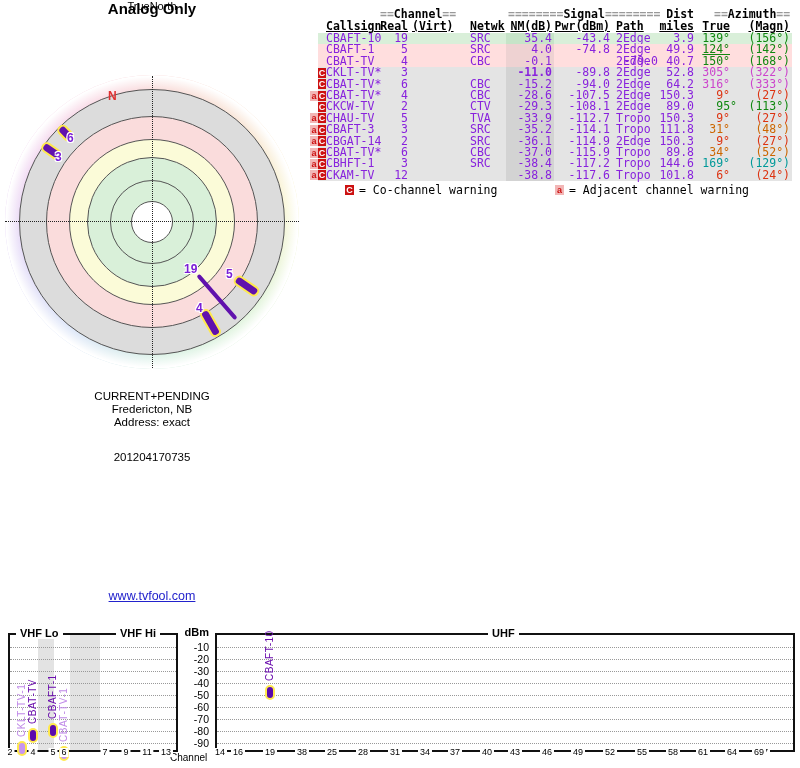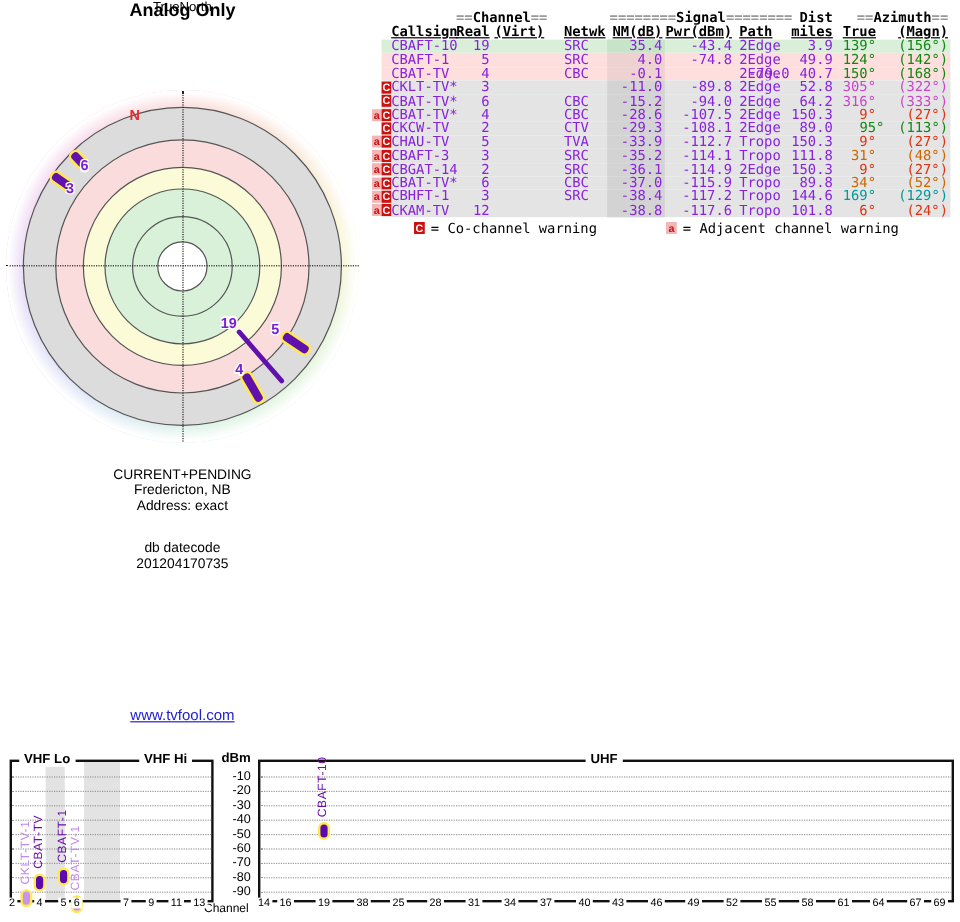--- a/index.html
+++ b/index.html
@@ -92,21 +92,20 @@
       <div style="position: absolute; width: 7px; height: 26px; left: 205px; top: 308.325px; background: rgb(96, 17, 173); border-radius: 5px; border: 2px solid rgb(255, 233, 77); transform: rotate(150deg);"></div>
       <div class="radar-label" style="position: absolute; left: 196px; top: 301px; color: rgb(122, 31, 214);">4</div>
     </div>
 </div>
 
 <div class="abs" id="search-block">
   <div class="line">CURRENT+PENDING</div>
   <div class="line">Fredericton, NB</div>
   <div class="line">Address: exact</div>
   <div id="db-block">
-    <div class="line">db datecode</div>
     <div class="line">201204170735</div>
   </div>
 </div>
 
 <div class="abs" id="site-link">
   <a href="#" style="color: rgb(34, 34, 204);">www.tvfool.com</a>
 </div>
 
 <div class="abs" id="signal-table">
     <div class="trow hdr" style="top: 0px;">
@@ -143,21 +142,21 @@
     <div class="trow" style="top: 35.4px; background: rgb(255, 222, 222);">
       <div style="position: absolute; left: 188px; width: 48px; top: 0px; bottom: 0px; background: rgb(238, 210, 210);"></div>
       <div class="tcell" style="left: 8px; width: 80px; text-align: left; color: rgb(136, 34, 221);">CBAFT-1</div>
       <div class="tcell" style="left: 54px; width: 36px; text-align: right; color: rgb(136, 34, 221);">5</div>
       <div class="tcell" style="left: 94px; width: 44px; text-align: left; color: rgb(136, 34, 221);"></div>
       <div class="tcell" style="left: 152px; width: 34px; text-align: left; color: rgb(136, 34, 221);">SRC</div>
       <div class="tcell" style="left: 190px; width: 44px; text-align: right; color: rgb(136, 34, 221);">4.0</div>
       <div class="tcell" style="left: 232px; width: 60px; text-align: right; color: rgb(136, 34, 221);">-74.8</div>
       <div class="tcell" style="left: 298px; width: 40px; text-align: left; color: rgb(136, 34, 221);">2Edge</div>
       <div class="tcell" style="left: 332px; width: 44px; text-align: right; color: rgb(136, 34, 221);">49.9</div>
-      <div class="tcell" style="left: 368px; width: 44px; text-align: right; color: rgb(17, 136, 17);">124°</div>
+      <div class="tcell" style="left: 368px; width: 44px; text-align: right; color: rgb(17, 136, 17); text-decoration: underline;">124°</div>
       <div class="tcell" style="left: 422px; width: 50px; text-align: right; color: rgb(17, 136, 17);">(142°)</div>
     </div>
     <div class="trow" style="top: 46.8px; background: rgb(255, 222, 222);">
       <div style="position: absolute; left: 188px; width: 48px; top: 0px; bottom: 0px; background: rgb(238, 210, 210);"></div>
       <div class="tcell" style="left: 8px; width: 80px; text-align: left; color: rgb(136, 34, 221);">CBAT-TV</div>
       <div class="tcell" style="left: 54px; width: 36px; text-align: right; color: rgb(136, 34, 221);">4</div>
       <div class="tcell" style="left: 94px; width: 44px; text-align: left; color: rgb(136, 34, 221);"></div>
       <div class="tcell" style="left: 152px; width: 34px; text-align: left; color: rgb(136, 34, 221);">CBC</div>
       <div class="tcell" style="left: 190px; width: 44px; text-align: right; color: rgb(136, 34, 221);">-0.1</div>
       <div class="tcell" style="left: 232px; width: 60px; text-align: right; color: rgb(136, 34, 221); padding-left: 48px;">-79.0</div>
@@ -166,21 +165,21 @@
       <div class="tcell" style="left: 368px; width: 44px; text-align: right; color: rgb(17, 136, 17);">150°</div>
       <div class="tcell" style="left: 422px; width: 50px; text-align: right; color: rgb(17, 136, 17);">(168°)</div>
     </div>
     <div class="trow" style="top: 58.2px; background: rgb(228, 228, 228);">
       <div style="position: absolute; left: 188px; width: 48px; top: 0px; bottom: 0px; background: rgb(211, 211, 211);"></div>
       <div class="warnbox" style="left: 0px; background: rgb(204, 17, 17); color: rgb(255, 255, 255);">C</div>
       <div class="tcell" style="left: 8px; width: 80px; text-align: left; color: rgb(136, 34, 221);">CKLT-TV*</div>
       <div class="tcell" style="left: 54px; width: 36px; text-align: right; color: rgb(136, 34, 221);">3</div>
       <div class="tcell" style="left: 94px; width: 44px; text-align: left; color: rgb(136, 34, 221);"></div>
       <div class="tcell" style="left: 152px; width: 34px; text-align: left; color: rgb(136, 34, 221);"></div>
-      <div class="tcell" style="left: 190px; width: 44px; text-align: right; color: rgb(136, 34, 221);">-11.0</div>
+      <div class="tcell" style="left: 190px; width: 44px; text-align: right; color: rgb(136, 34, 221); font-weight: bold;">-11.0</div>
       <div class="tcell" style="left: 232px; width: 60px; text-align: right; color: rgb(136, 34, 221);">-89.8</div>
       <div class="tcell" style="left: 298px; width: 40px; text-align: left; color: rgb(136, 34, 221);">2Edge</div>
       <div class="tcell" style="left: 332px; width: 44px; text-align: right; color: rgb(136, 34, 221);">52.8</div>
       <div class="tcell" style="left: 368px; width: 44px; text-align: right; color: rgb(204, 68, 204);">305°</div>
       <div class="tcell" style="left: 422px; width: 50px; text-align: right; color: rgb(204, 68, 204);">(322°)</div>
     </div>
     <div class="trow" style="top: 69.6px; background: rgb(228, 228, 228);">
       <div style="position: absolute; left: 188px; width: 48px; top: 0px; bottom: 0px; background: rgb(211, 211, 211);"></div>
       <div class="warnbox" style="left: 0px; background: rgb(204, 17, 17); color: rgb(255, 255, 255);">C</div>
       <div class="tcell" style="left: 8px; width: 80px; text-align: left; color: rgb(136, 34, 221);">CBAT-TV*</div>
@@ -377,21 +376,21 @@
       <div class="abs ticklab" style="left: 487px; top: 748px; position: absolute;">40</div>
       <div class="abs ticklab" style="left: 515px; top: 748px; position: absolute;">43</div>
       <div class="abs ticklab" style="left: 547px; top: 748px; position: absolute;">46</div>
       <div class="abs ticklab" style="left: 578px; top: 748px; position: absolute;">49</div>
       <div class="abs ticklab" style="left: 610px; top: 748px; position: absolute;">52</div>
       <div class="abs ticklab" style="left: 642px; top: 748px; position: absolute;">55</div>
       <div class="abs ticklab" style="left: 673px; top: 748px; position: absolute;">58</div>
       <div class="abs ticklab" style="left: 703px; top: 748px; position: absolute;">61</div>
       <div class="abs ticklab" style="left: 732px; top: 748px; position: absolute;">64</div>
       <div class="abs ticklab" style="left: 763px; top: 748px; position: absolute;">67</div>
-      <div class="abs ticklab" style="left: 783px; top: 748px; position: absolute;">69</div>
+      <div class="abs ticklab" style="left: 759px; top: 748px; position: absolute;">69</div>
       <div class="bar" style="left: 16.5px; top: 740.76px; width: 6px; height: 11px; background: rgb(199, 149, 240); border: 2px solid rgb(255, 233, 77);"></div>
       <div class="barlabel" style="left: 14.5px; top: 652.76px; height: 84px; color: rgb(192, 138, 232);">CKLT-TV-1</div>
       <div class="bar" style="left: 28px; top: 727.8px; width: 6px; height: 11px; background: rgb(90, 10, 173); border: 2px solid rgb(255, 233, 77);"></div>
       <div class="barlabel" style="left: 26px; top: 639.8px; height: 84px; color: rgb(106, 13, 173);">CBAT-TV</div>
       <div class="bar" style="left: 48px; top: 722.76px; width: 6px; height: 11px; background: rgb(90, 10, 173); border: 2px solid rgb(255, 233, 77);"></div>
       <div class="barlabel" style="left: 46px; top: 634.76px; height: 84px; color: rgb(106, 13, 173);">CBAFT-1</div>
       <div class="bar" style="left: 59px; top: 745.8px; width: 6px; height: 11px; background: rgb(199, 149, 240); border: 2px solid rgb(255, 233, 77);"></div>
       <div class="barlabel" style="left: 57px; top: 657.8px; height: 84px; color: rgb(192, 138, 232);">CBAT-TV-1</div>
       <div class="bar" style="left: 265px; top: 685.08px; width: 6px; height: 11px; background: rgb(90, 10, 173); border: 2px solid rgb(255, 233, 77);"></div>
       <div class="barlabel" style="left: 263px; top: 597.08px; height: 84px; color: rgb(106, 13, 173);">CBAFT-10</div>

